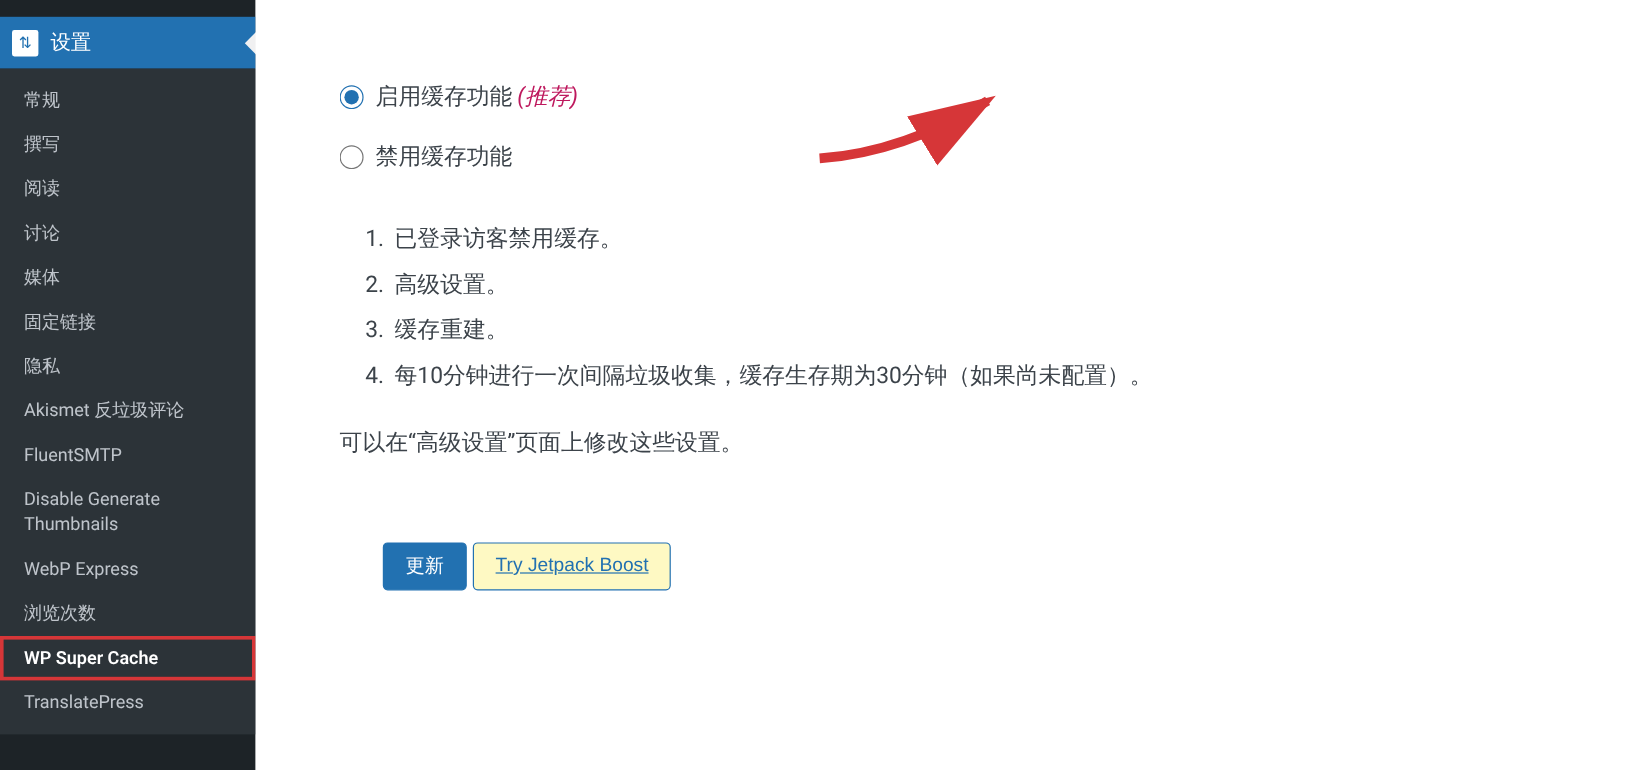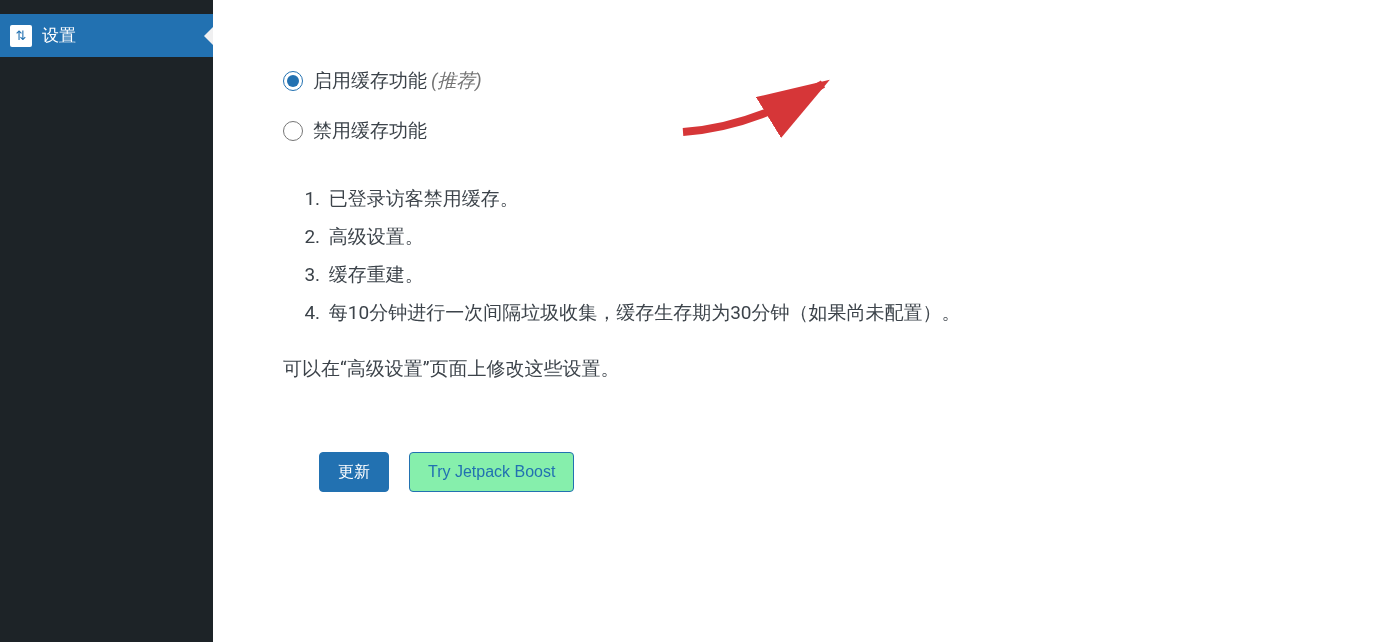--- a/index.html
+++ b/index.html
@@ -86,64 +86,80 @@
     padding-top: 6px;
   }
   .row-controls { flex: 1; font-size: 19px; color: #3c434a; }
   .radio-line { display: flex; align-items: center; margin-bottom: 24px; }
   .radio-line input[type=radio] {
     width: 20px; height: 20px;
     accent-color: #2271b1;
     margin-right: 10px;
     cursor: pointer;
   }
-  .radio-line .rec { font-style: italic; color: #737373; margin-left: 4px; }
+  .radio-line .rec { font-style: italic; color: #be185d; margin-left: 4px; }
   .section-note {
     margin-top: 54px;
     font-size: 19px;
     color: #3c434a;
   }
   ol.suggest-list {
     margin: 12px 0 24px 2.2em;
     font-size: 19px;
     line-height: 2.0;
   }
   ol.suggest-list li { padding-left: 4px; }
   .modify-note { font-size: 19px; margin-top: 24px; }
-  .btn-row { margin-top: 70px; display: flex; gap: 20px; padding-left: 36px; }
+  .btn-row { margin-top: 70px; display: flex; gap: 5px; padding-left: 36px; }
   .btn {
     display: inline-flex; align-items: center; justify-content: center;
     font-size: 16px;
     padding: 8px 18px;
     border-radius: 4px;
     cursor: pointer;
     border: 1px solid transparent;
     min-height: 40px;
   }
   .btn-primary { background: #2271b1; color: #fff; border-color: #2271b1; }
-  .btn-secondary { background: #86efac; color: #2271b1; border-color: #2271b1; }
+  .btn-secondary { background: #fef9c3; color: #2271b1; border-color: #2271b1; text-decoration: underline; }
 
   
   .arrow-anno {
     position: absolute;
     left: 460px;
     top: 72px;
     pointer-events: none;
   }
 </style>
 </head>
 <body>
 
 <div class="layout">
   <nav class="sidebar">
     <div class="sidebar-top-gap"></div>
     <div class="settings-header">
       <span class="icon-box">⇅</span>
       <span>设置</span>
     </div>
+    <ul class="sub-list">
+      <li class="sub-item">常规</li>
+      <li class="sub-item">撰写</li>
+      <li class="sub-item">阅读</li>
+      <li class="sub-item">讨论</li>
+      <li class="sub-item">媒体</li>
+      <li class="sub-item">固定链接</li>
+      <li class="sub-item">隐私</li>
+      <li class="sub-item">Akismet 反垃圾评论</li>
+      <li class="sub-item">FluentSMTP</li>
+      <li class="sub-item">Disable Generate Thumbnails</li>
+      <li class="sub-item">WebP Express</li>
+      <li class="sub-item">浏览次数</li>
+      <li class="sub-item active highlighted">WP Super Cache</li>
+      <li class="sub-item">TranslatePress</li>
+    </ul>
   </nav>
 
   <main class="main">
     <svg class="arrow-anno" width="170" height="70">
       <defs>
         <marker id="ah" markerWidth="10" markerHeight="10" refX="8" refY="3" orient="auto">
           <path d="M0,0 L9,3 L0,6 Z" fill="#d63638"></path>
         </marker>
       </defs>
       <path d="M10,60 Q80,55 150,12" stroke="#d63638" stroke-width="8" fill="none" marker-end="url(#ah)"></path>

